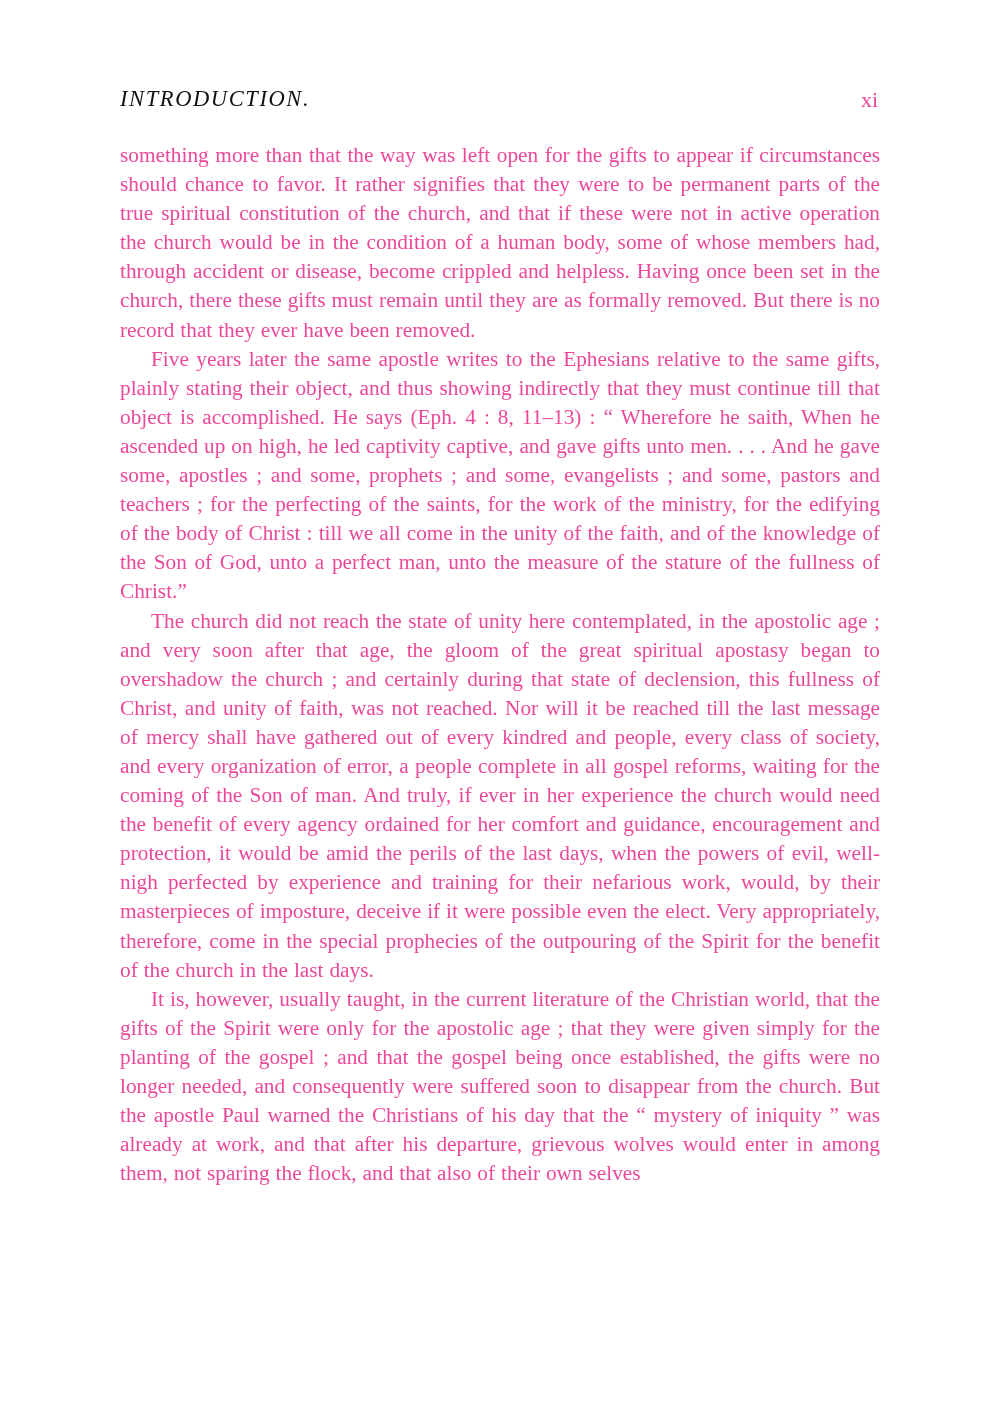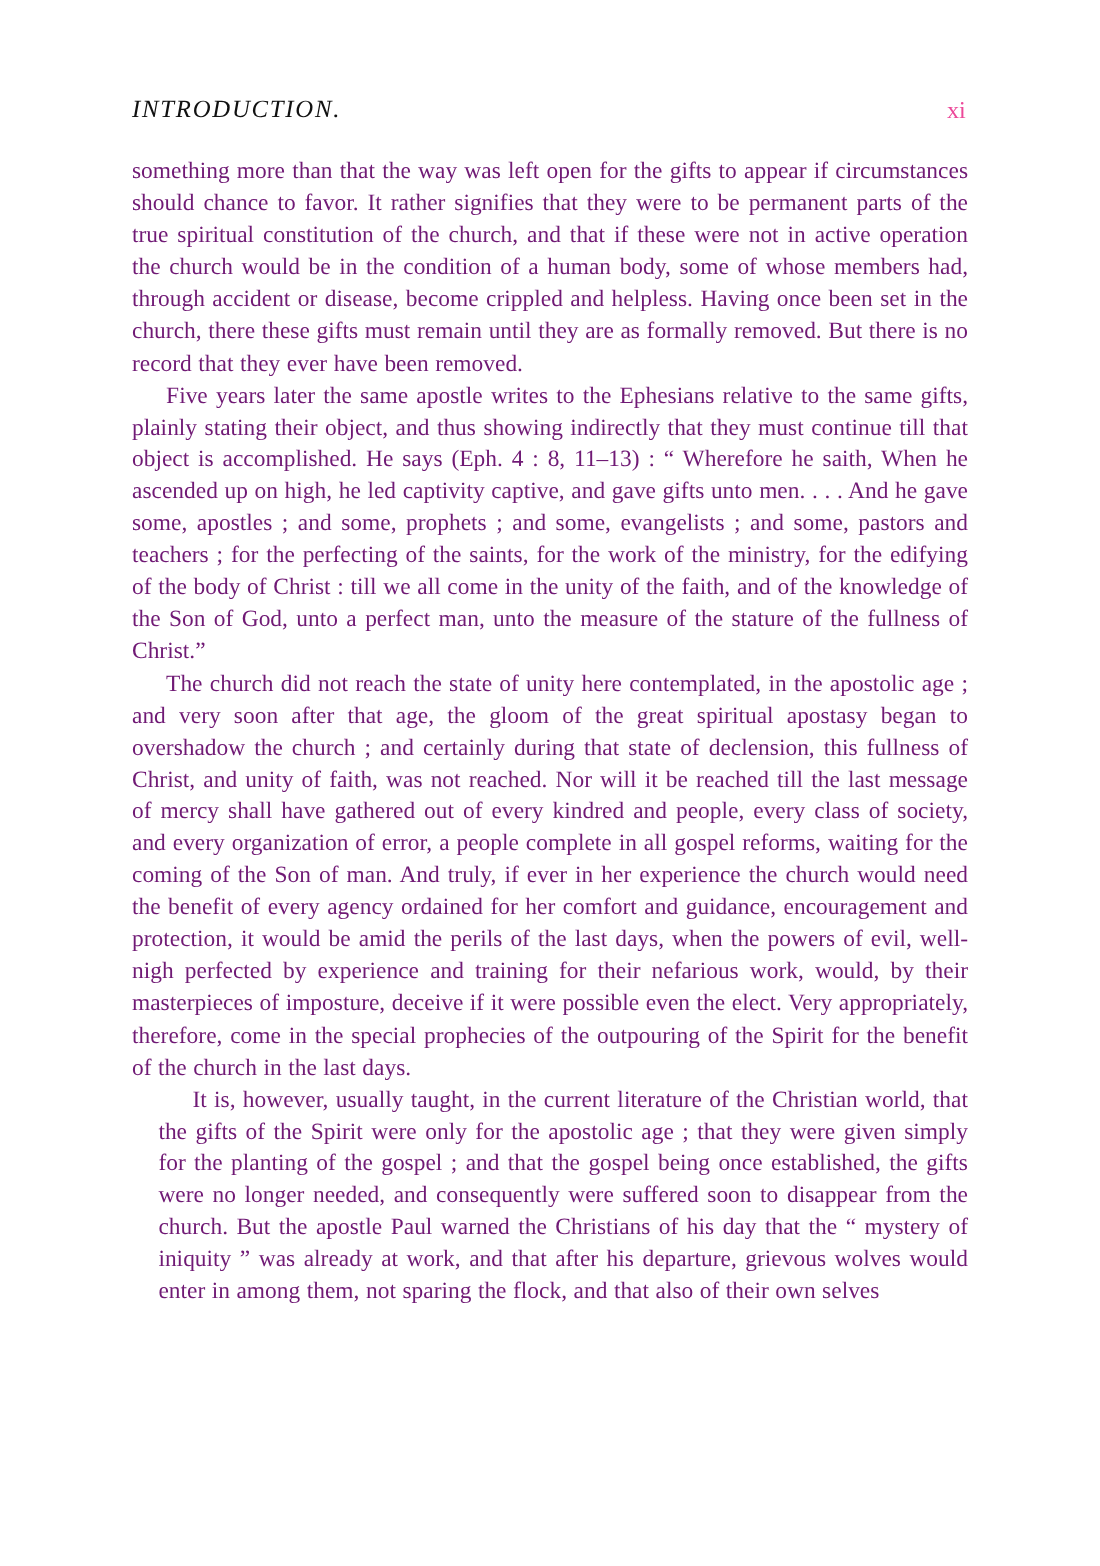--- a/index.html
+++ b/index.html
@@ -57,32 +57,31 @@
   }
 
   p.para {
     margin: 0;
     text-align: justify;
     text-justify: inter-word;
     text-indent: 31px;
     font-size: 21.3px;
     line-height: 29.1px;
     word-spacing: 0.6px;
-    color: #701a75;
+    color: #ec4899;
     hyphens: none;
   }
 
   p.para:first-child {
     text-indent: 0;
   }
 
   
   p.para.clipped {
     margin-bottom: 0;
-    margin-left: 24px;
   }
 
   .bottom-fade {
     position: absolute;
     left: 0;
     right: 0;
     top: 1362px;
     height: 62px;
     background: #ffffff;
   }

